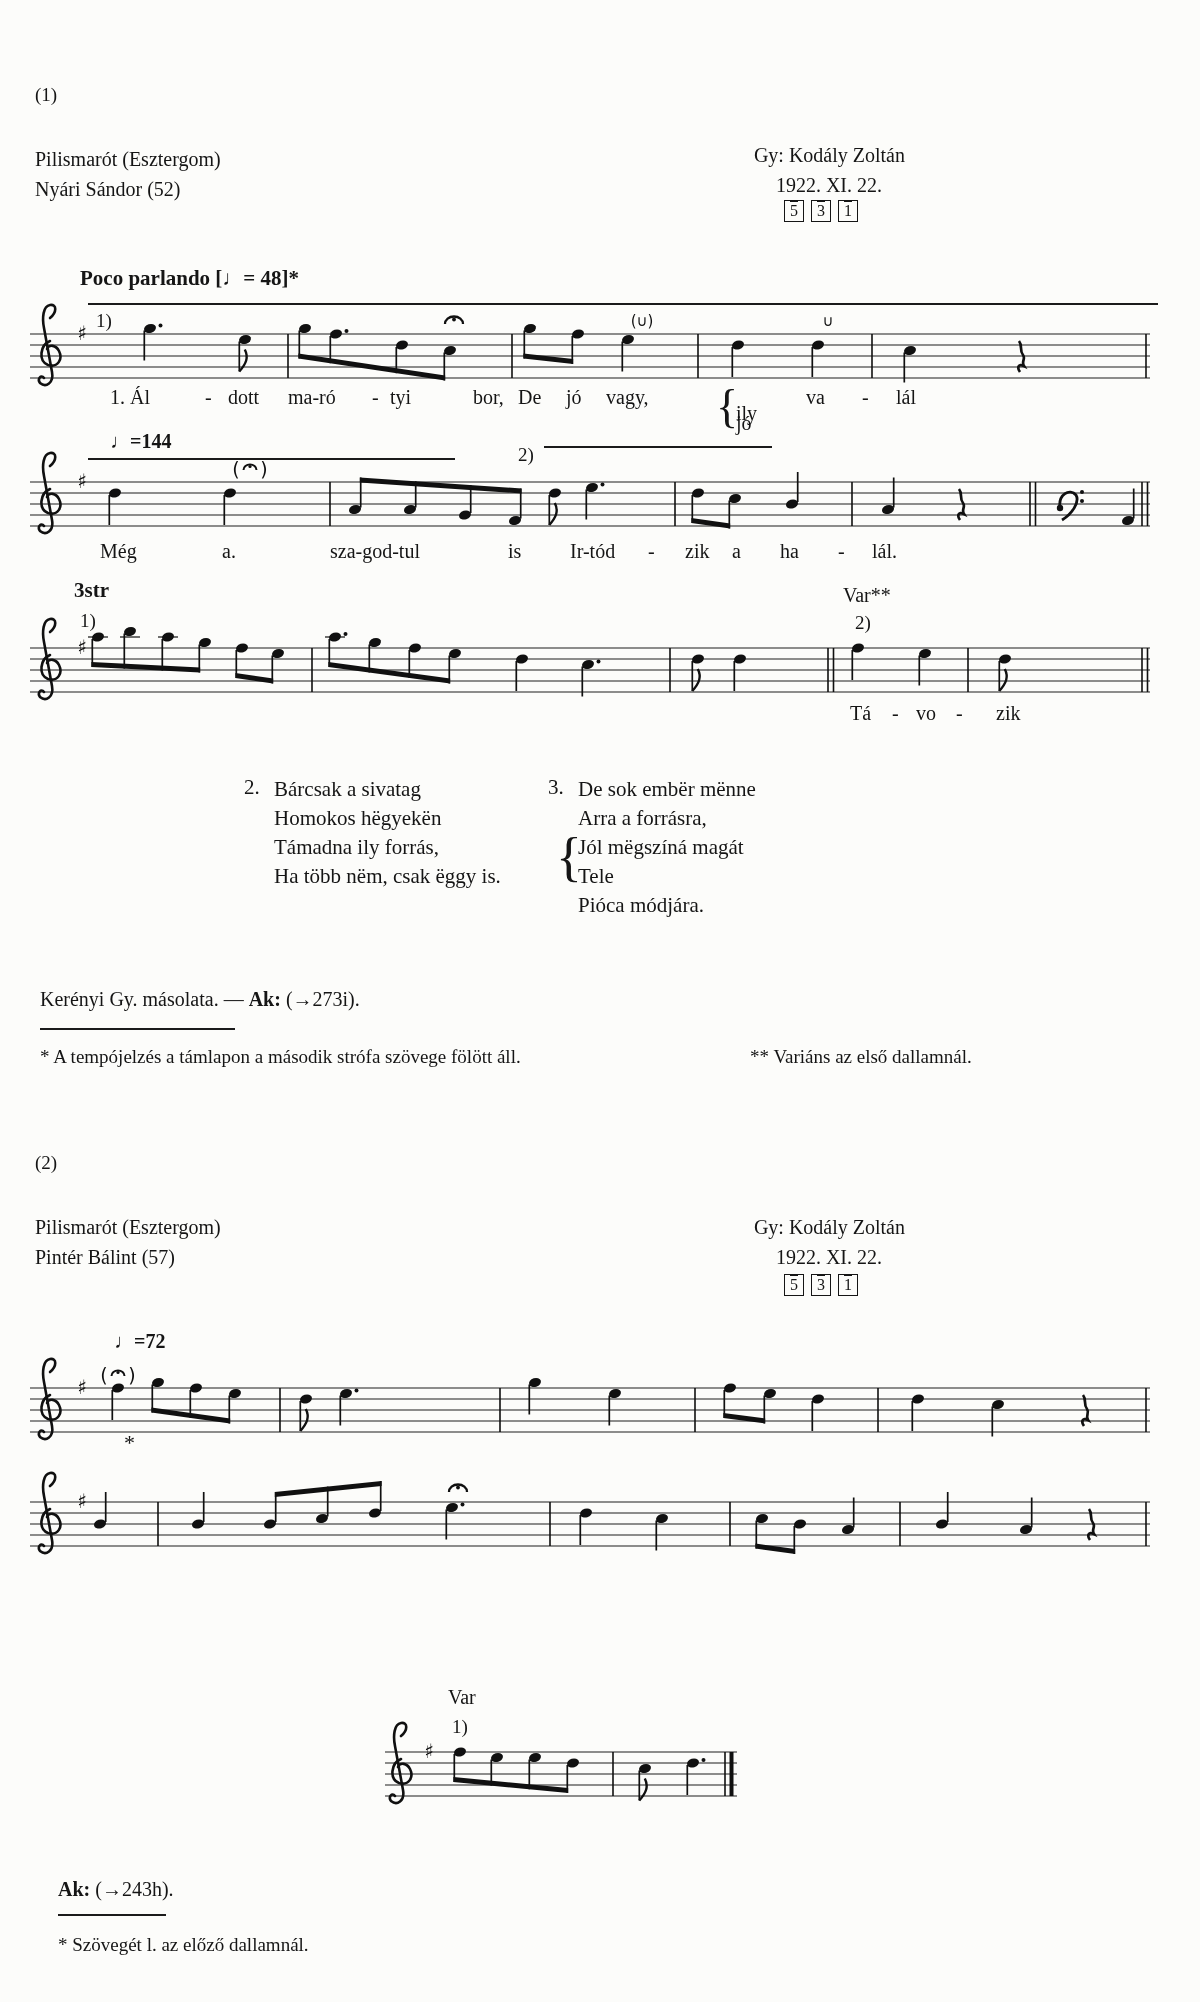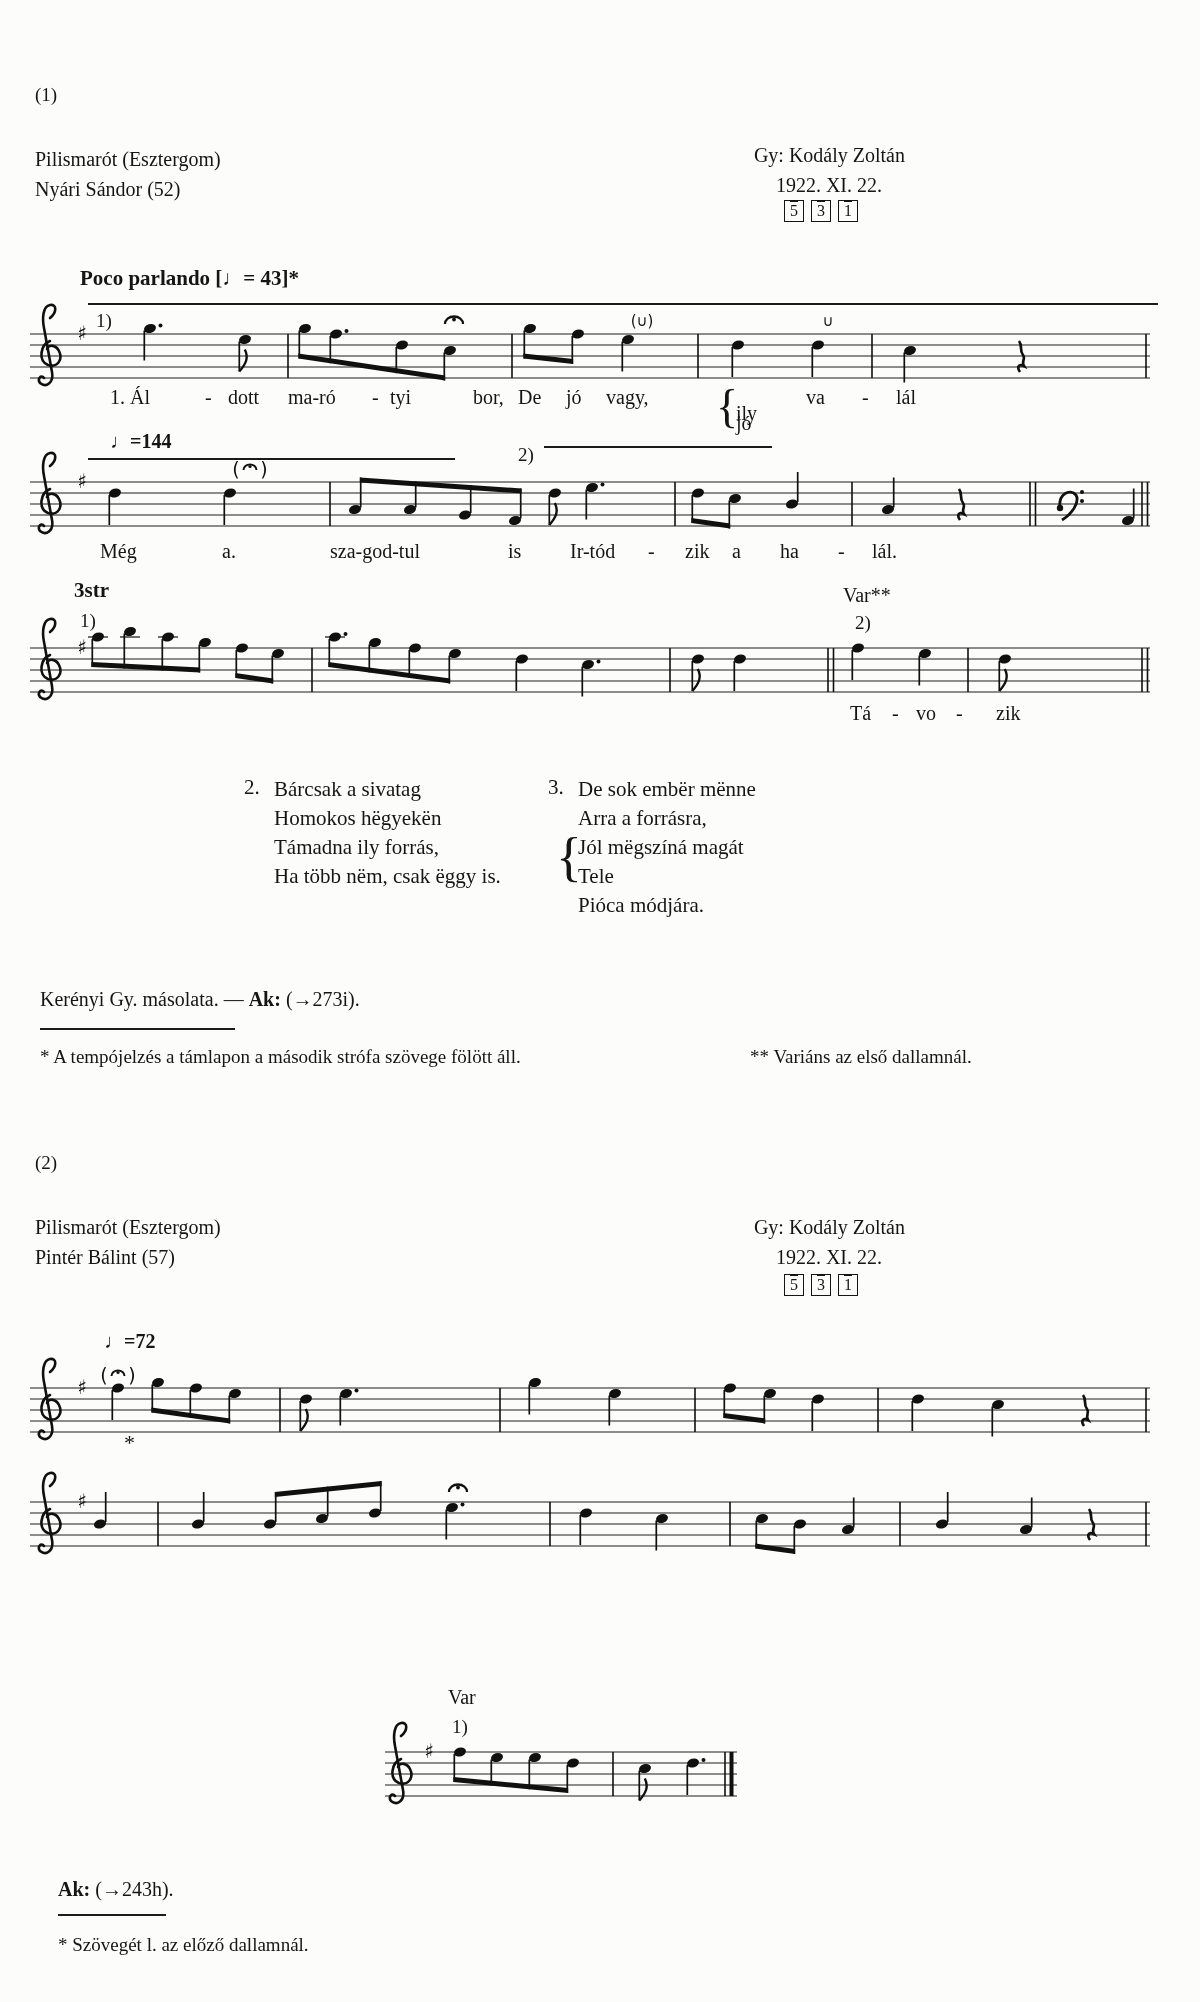--- a/index.html
+++ b/index.html
@@ -34,21 +34,21 @@
   <span class="t s20" style="left:35px;top:148px">Pilismarót (Esztergom)</span>
   <span class="t s20" style="left:35px;top:178px">Nyári Sándor (52)</span>
   <span class="t s20" style="right:295px;top:144px">Gy: Kodály Zoltán</span>
   <span class="t s20" style="right:318px;top:174px">1922. XI. 22.</span>
   <div class="cadrow" style="right:342px;top:200px">
     <span class="cadbox">5</span>
     <span class="cadbox">3</span>
     <span class="cadbox">1</span>
   </div>
 
-  <span class="t s21 b" style="left:80px;top:266px">Poco parlando [♩= 43]*</span>
+  <span class="t s21 b" style="left:80px;top:266px">Poco parlando [♩= 48]*</span>
   <div class="hline" style="left:88px;top:303px;width:1070px"></div>
   <span class="t s19" style="left:96px;top:310px">1)</span>
 
   <span class="t s20 b" style="left:110px;top:430px">♩=144</span>
   <div class="hline" style="left:88px;top:458px;width:367px"></div>
   <span class="t s19" style="left:518px;top:444px">2)</span>
   <div class="hline" style="left:544px;top:446px;width:228px"></div>
 
   <span class="t s21 w6" style="left:74px;top:578px">3str</span>
   <span class="t s19" style="left:80px;top:610px">1)</span>
@@ -83,21 +83,21 @@
   <span class="t s20" style="left:35px;top:1216px">Pilismarót (Esztergom)</span>
   <span class="t s20" style="left:35px;top:1246px">Pintér Bálint (57)</span>
   <span class="t s20" style="right:295px;top:1216px">Gy: Kodály Zoltán</span>
   <span class="t s20" style="right:318px;top:1246px">1922. XI. 22.</span>
   <div class="cadrow" style="right:342px;top:1274px">
     <span class="cadbox">5</span>
     <span class="cadbox">3</span>
     <span class="cadbox">1</span>
   </div>
 
-  <span class="t s20 b" style="left:104px;top:1330px">♩=72</span>
+  <span class="t s20 b" style="left:114px;top:1330px">♩=72</span>
   <span class="t s22" style="left:124px;top:1430px">*</span>
   <span class="t s20" style="left:448px;top:1686px">Var</span>
   <span class="t s19" style="left:452px;top:1716px">1)</span>
 
   <div class="t s20" style="left:58px;top:1878px">
     <span class="b">Ak:</span><span> (→243h).</span>
   </div>
   <div class="hline" style="left:58px;top:1914px;width:108px;height:2.4px"></div>
   <span class="t s19" style="left:58px;top:1934px">* Szövegét l. az előző dallamnál.</span>
 

